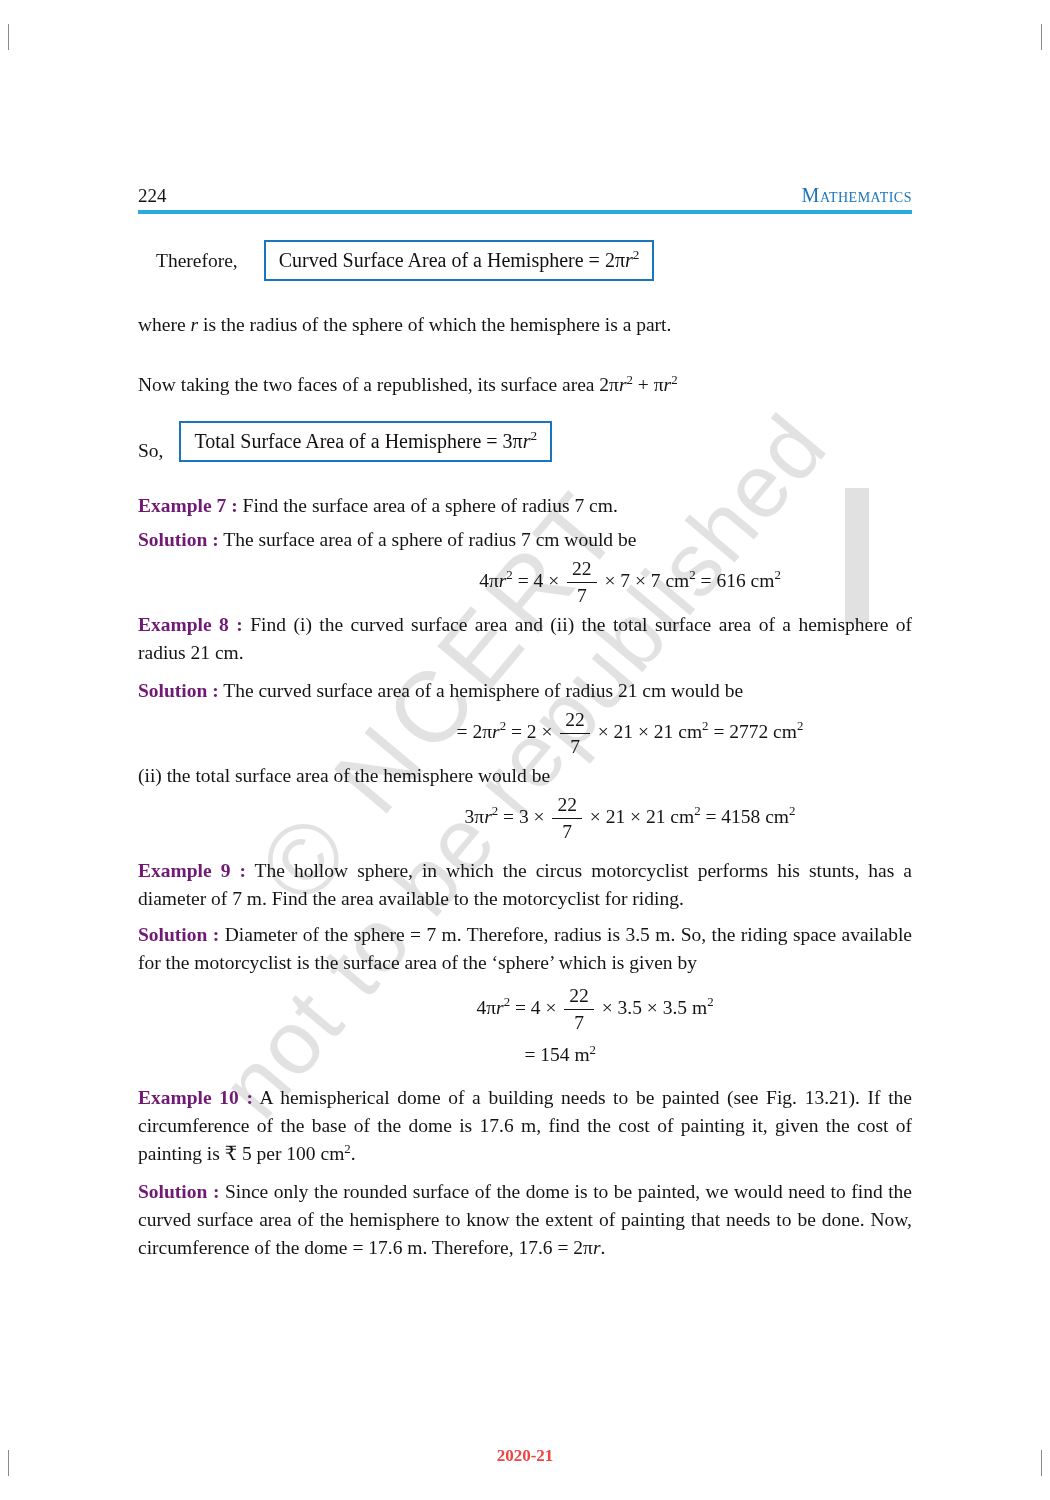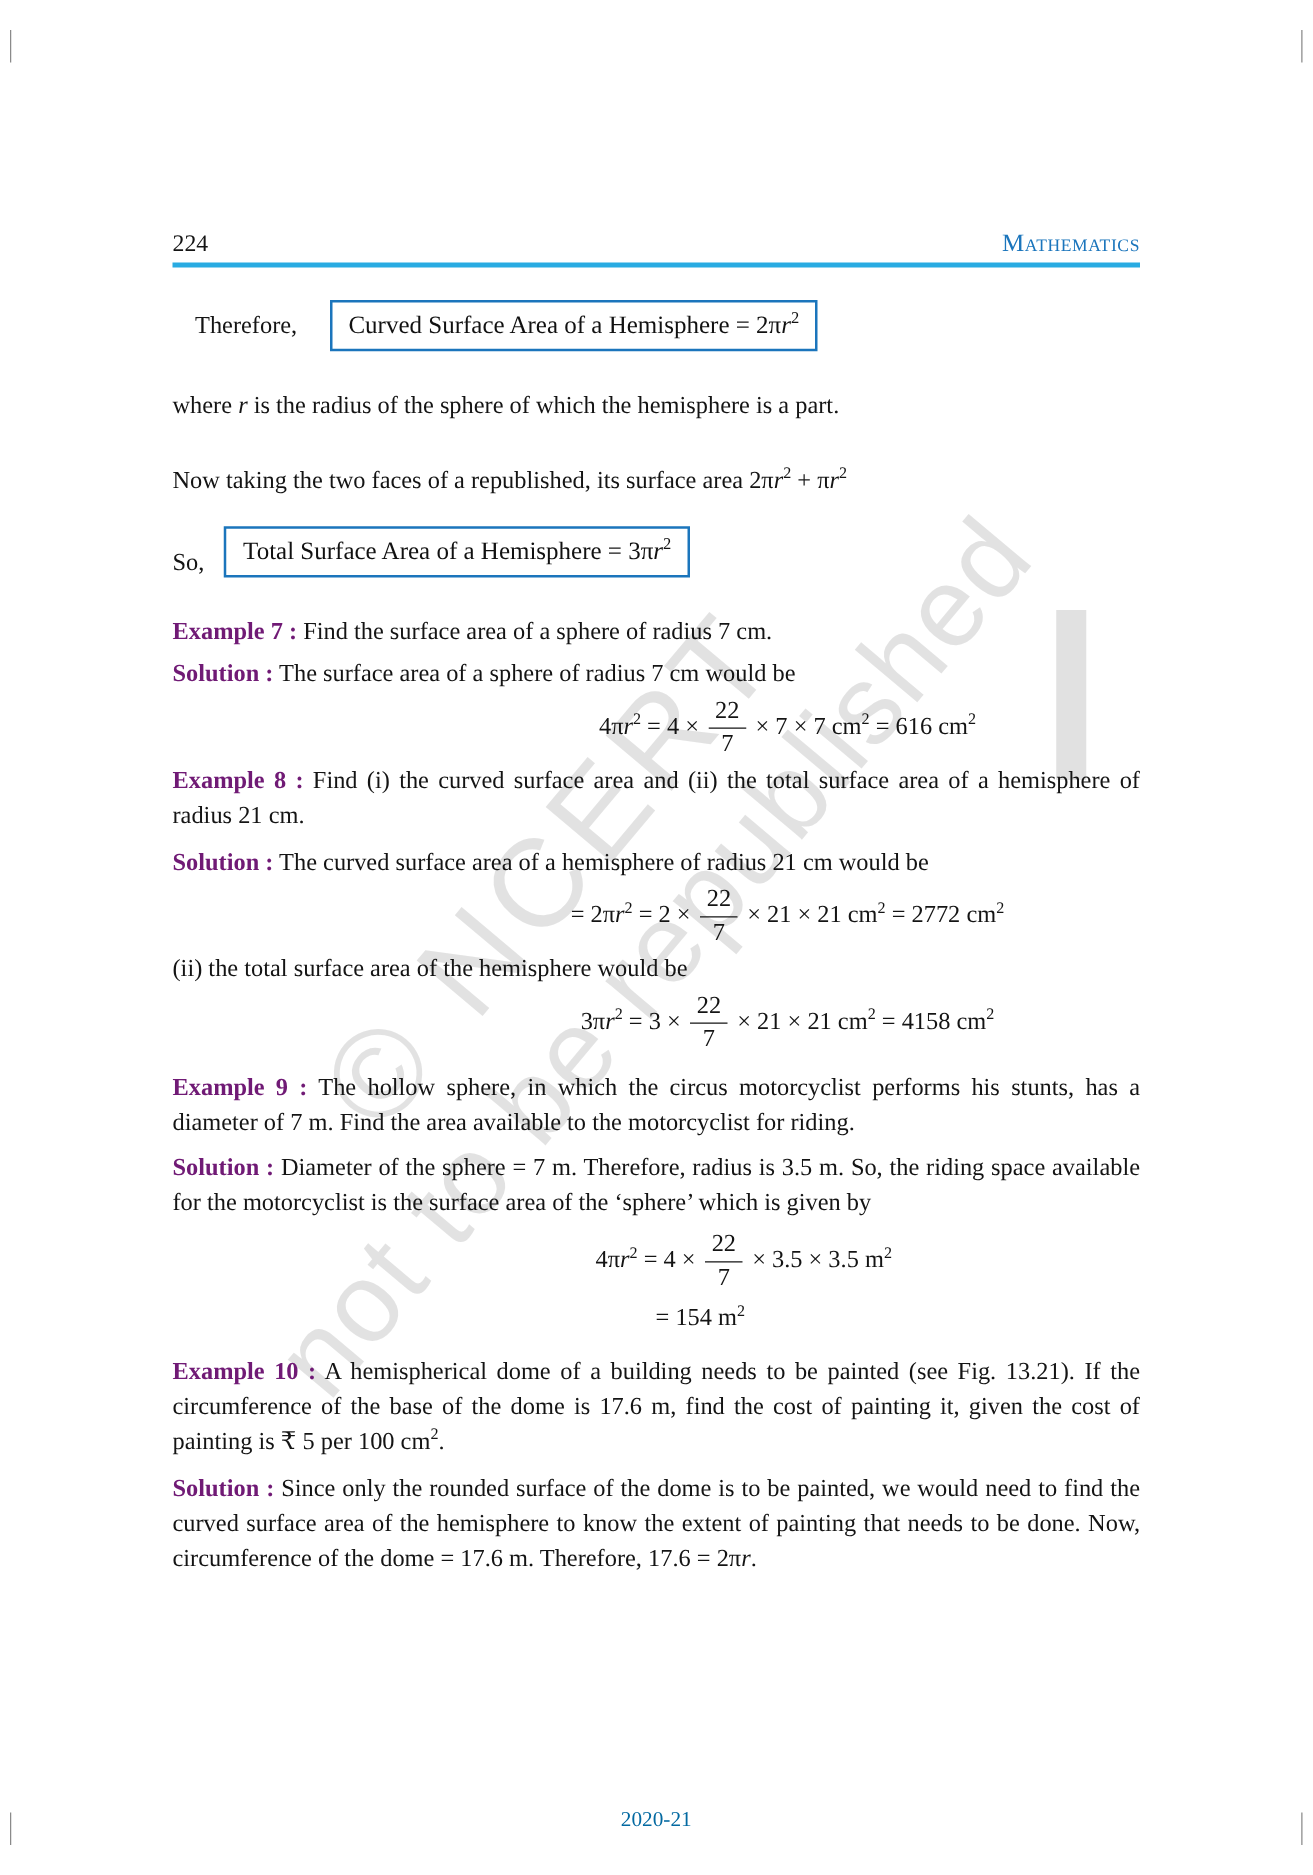--- a/index.html
+++ b/index.html
@@ -71,21 +71,21 @@
   .eq-wrap{text-align:center;margin-top:8px;transform:translateX(70px);}
   .eq-inner{display:inline-block;text-align:left;font-size:19.5px;}
   .eq-line2{margin-top:10px;margin-left:48px;}
 
   .frac{display:inline-block;vertical-align:middle;text-align:center;margin:0 3px;}
   .frac .num{display:block;border-bottom:1.6px solid #141414;padding:0 5px 2px;}
   .frac .den{display:block;padding-top:2px;}
 
   .footer{
     position:absolute;left:0;right:0;bottom:34px;
-    text-align:center;font-size:17px;z-index:2;color:#0369a1;
+    text-align:center;font-size:17px;z-index:2;color:#ef4444;font-weight:bold;
   }
 </style>
 </head>
 <body>
 
 <div class="page">
 
   <div class="crop tl"></div>
   <div class="crop tr"></div>
   <div class="crop bl"></div>

